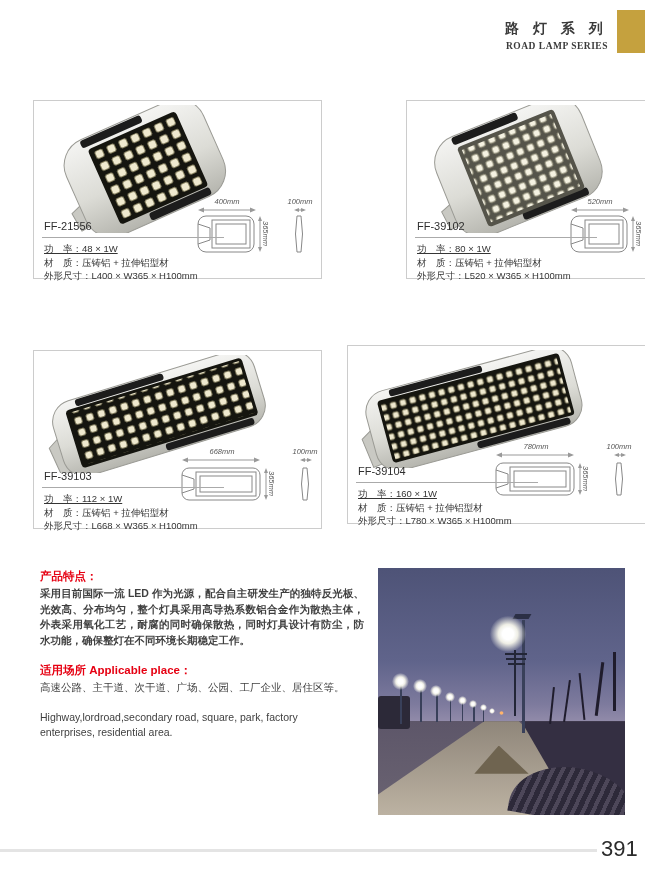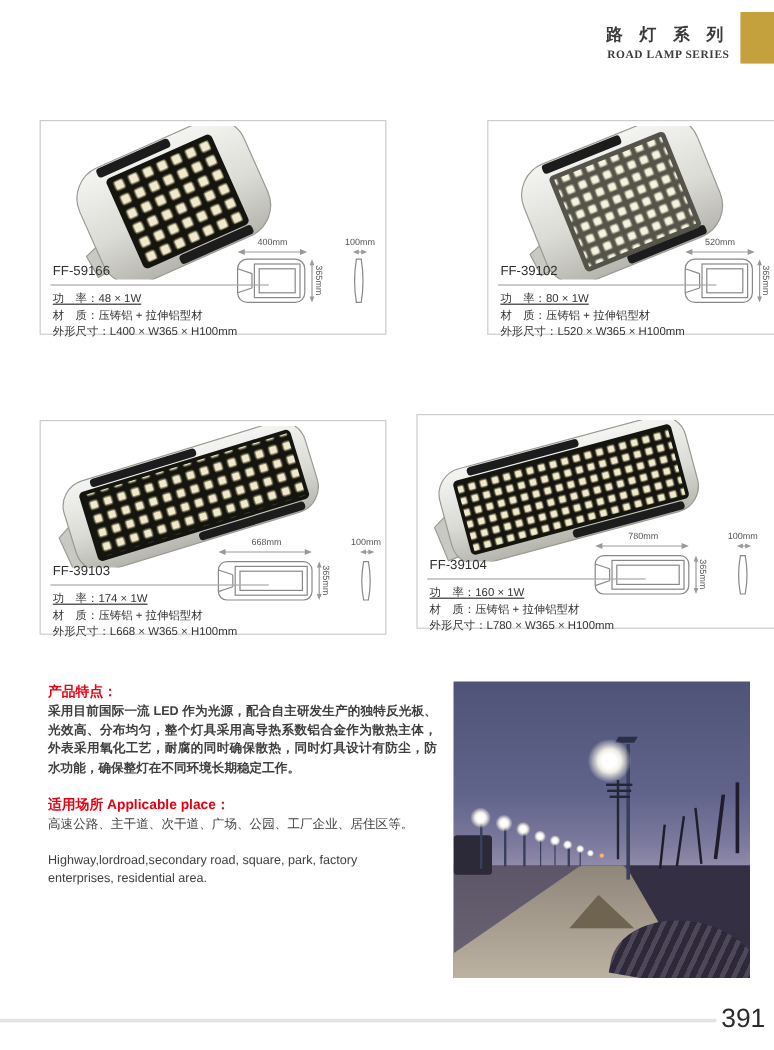--- a/index.html
+++ b/index.html
@@ -14,21 +14,21 @@
   
   .card{position:absolute;width:287px;height:177px;border:1px solid #ccc;background:#fff;}
   #card1{left:33px;top:100px;} #card2{left:364px;top:100px;margin-left:42px;}
   #card3{left:33px;top:350px;} #card4{left:347px;top:345px;padding-left:26px;}
   .lamp{position:absolute;left:4px;top:4px;}
   .model{position:absolute;left:10px;top:119px;font-size:11px;color:#2e2e2e;}
   .rule{position:absolute;left:8px;top:136px;width:182px;height:1px;background:#aaa;}
   .spec{position:absolute;left:10px;font-size:9.5px;color:#353535;white-space:nowrap;}
   .spec.s1{top:142px;text-decoration:underline;} .spec.s2{top:156px;} .spec.s3{top:169px;}
   
-  .dims{position:absolute;top:96px;height:74px;}
+  .dims{position:absolute;top:96px;height:74px;font-style:italic;}
   .dims-a{left:156px;width:126px;}
   .dims-b{left:140px;width:146px;}
   .dim-label{position:absolute;font-size:7.5px;color:#555;text-align:center;white-space:nowrap;}
   .dl-len{top:0;left:0;}
   .dims-a .dl-len{width:74px;} .dims-b .dl-len{width:96px;}
   .dl-wid{top:0;} .dims-a .dl-wid{left:94px;width:32px;} .dims-b .dl-wid{left:116px;width:30px;}
   .dl-hgt{transform:rotate(90deg);transform-origin:left top;}
   .dims-a .dl-hgt{left:80px;top:24px;} .dims-b .dl-hgt{left:102px;top:24px;}
   .dv-front{position:absolute;top:10px;left:0;}
   .dv-side{position:absolute;top:10px;} .dims-a .dv-side{left:102px;} .dims-b .dv-side{left:124px;}
@@ -105,21 +105,21 @@
       <rect x="26" y="17" width="30" height="20" fill="none" stroke="#888"></rect>
       <path d="M70 12 V42" stroke="#999" fill="none"></path>
       <path d="M70 9 l-2 5 h4 z M70 45 l-2 -5 h4 z" fill="#999"></path>
     </svg>
     <svg class="dv-side" width="16" height="50" viewBox="0 0 16 50">
       <path d="M4 3 H12" stroke="#999" fill="none"></path>
       <path d="M2 3 l5 -2 v4 z M14 3 l-5 -2 v4 z" fill="#999"></path>
       <path d="M5 9 Q2 27 5 45 L9 45 Q12 27 9 9 Z" fill="#fff" stroke="#888"></path>
     </svg>
   </div>
-  <div class="model">FF-59166</div>
+  <div class="model">FF-21556</div>
   <div class="rule"></div>
   <div class="spec s1"><span>功　率：</span><span>48 × 1W</span></div>
   <div class="spec s2"><span>材　质：</span><span>压铸铝 + 拉伸铝型材</span></div>
   <div class="spec s3"><span>外形尺寸：</span><span>L400 × W365 × H100mm</span></div>
 </div>
 
 <div class="card" id="card2">
   <svg class="lamp" width="210" height="128" viewBox="0 0 210 128">
     <defs>
       <pattern id="leds-b" width="11" height="11" patternUnits="userSpaceOnUse">
@@ -193,21 +193,21 @@
       <path d="M92 11 l-2 5 h4 z M92 43 l-2 -5 h4 z" fill="#999"></path>
     </svg>
     <svg class="dv-side" width="16" height="50" viewBox="0 0 16 50">
       <path d="M4 3 H12" stroke="#999" fill="none"></path>
       <path d="M2 3 l5 -2 v4 z M14 3 l-5 -2 v4 z" fill="#999"></path>
       <path d="M5 11 Q2 27 5 43 L9 43 Q12 27 9 11 Z" fill="#fff" stroke="#888"></path>
     </svg>
   </div>
   <div class="model">FF-39103</div>
   <div class="rule"></div>
-  <div class="spec s1"><span>功　率：</span><span>174 × 1W</span></div>
+  <div class="spec s1"><span>功　率：</span><span>112 × 1W</span></div>
   <div class="spec s2"><span>材　质：</span><span>压铸铝 + 拉伸铝型材</span></div>
   <div class="spec s3"><span>外形尺寸：</span><span>L668 × W365 × H100mm</span></div>
 </div>
 
 <div class="card" id="card4">
   <svg class="lamp" width="240" height="118" viewBox="0 0 240 118">
     <defs>
       <pattern id="leds-d" width="10" height="10" patternUnits="userSpaceOnUse">
         <rect x="2" y="2" width="6" height="6" rx="1.5" fill="#efe9cf" stroke="#7d7758" stroke-width="1"></rect>
       </pattern>

